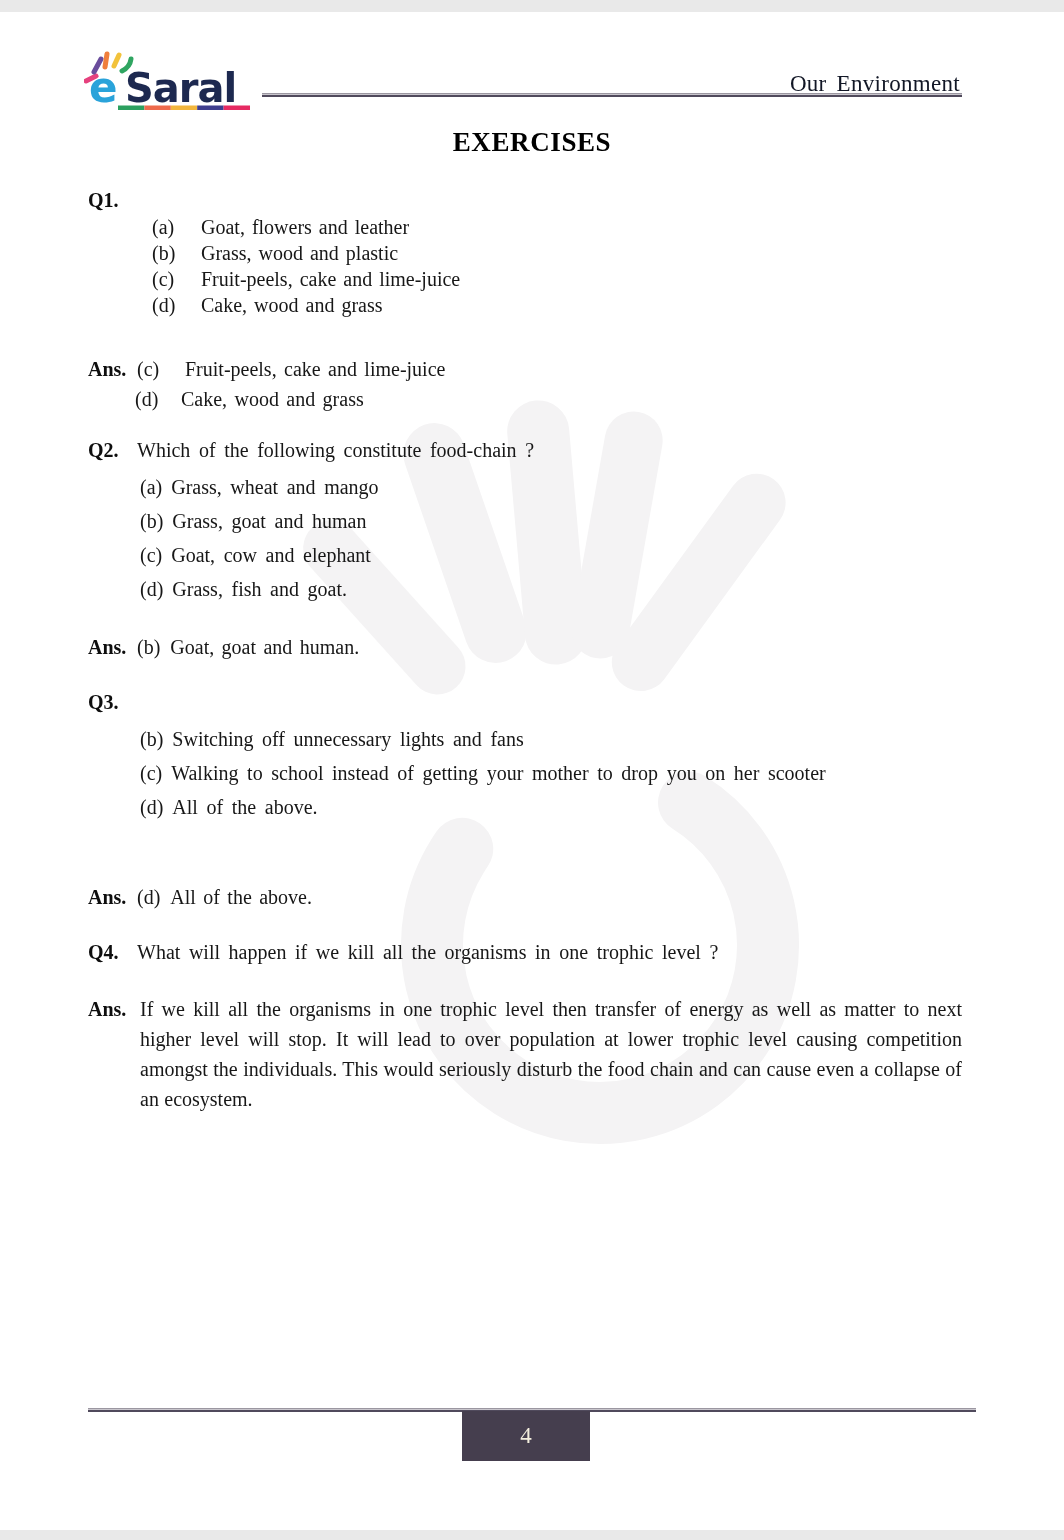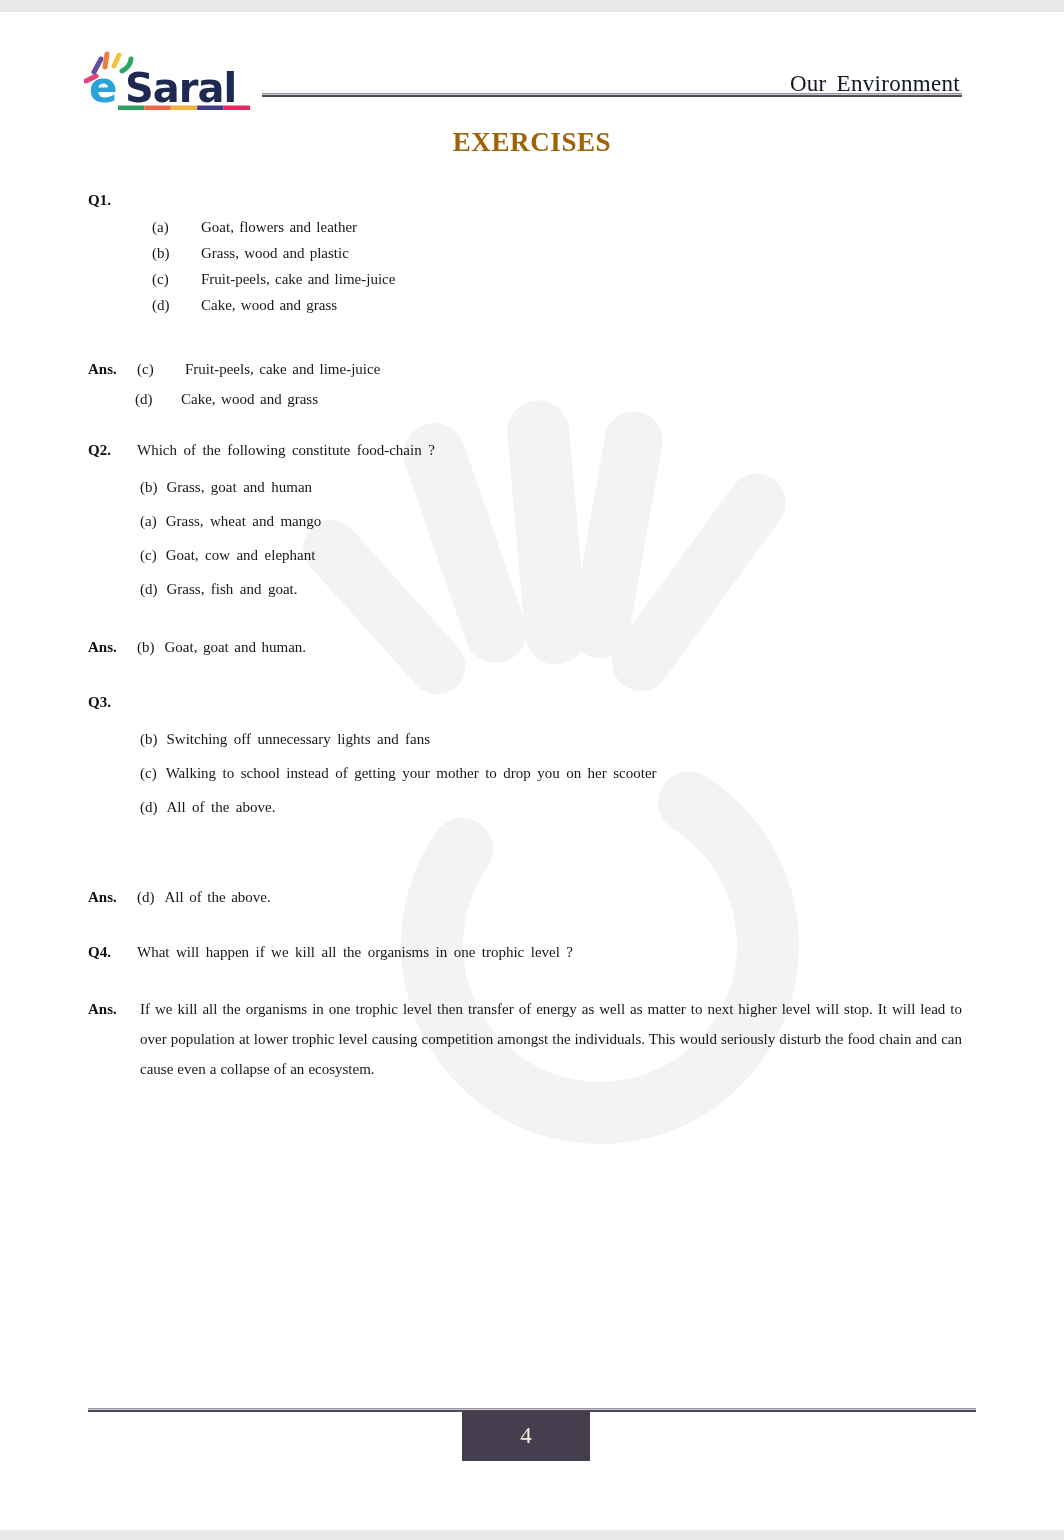--- a/index.html
+++ b/index.html
@@ -36,24 +36,24 @@
     position:absolute;top:71px;right:104px;
     font-size:23px;color:#121726;letter-spacing:0.3px;word-spacing:4px;
   }
   .header-rule{
     position:absolute;left:262px;top:93px;width:700px;height:4px;
     background:linear-gradient(to bottom,var(--rule_light) 0 1px,#c9c6cd 1px 1.6px,var(--rule_dark) 1.6px 100%);
   }
 
   .exercises-title{
     position:absolute;top:127px;left:0;width:100%;
-    text-align:center;font-size:27px;font-weight:700;color:#a16207;letter-spacing:0.6px;
-  }
-
-  .block{position:absolute;left:88px;right:92px;font-size:15px;}
+    text-align:center;font-size:27px;font-weight:700;color:#000000;letter-spacing:0.6px;
+  }
+
+  .block{position:absolute;left:88px;right:92px;font-size:20px;}
   .qhead{display:flex;line-height:28px;}
   .qlabel{flex:none;width:49px;font-weight:700;color:#0e0e0e;}
   .qtext{word-spacing:0.18em;}
 
   .q1-opts{margin-left:64px;}
   .q1-opt{display:flex;line-height:26px;}
   .q1-letter{flex:none;width:49px;}
   .q1-text{word-spacing:0.1em;}
 
   .q23-opts{margin-left:52px;margin-top:6px;}
@@ -162,24 +162,24 @@
     </div>
   </section>
 
   <section class="block" style="top:436px">
     <div class="qhead">
       <span class="qlabel">Q2.</span>
       <span class="qtext">Which of the following constitute food-chain ?</span>
     </div>
     <div class="q23-opts">
       <div class="q23-opt">
+        <span class="q23-letter">(a)</span><span class="q23-text">Grass, wheat and mango</span>
+      </div>
+      <div class="q23-opt">
         <span class="q23-letter">(b)</span><span class="q23-text">Grass, goat and human</span>
-      </div>
-      <div class="q23-opt">
-        <span class="q23-letter">(a)</span><span class="q23-text">Grass, wheat and mango</span>
       </div>
       <div class="q23-opt">
         <span class="q23-letter">(c)</span><span class="q23-text">Goat, cow and elephant</span>
       </div>
       <div class="q23-opt">
         <span class="q23-letter">(d)</span><span class="q23-text">Grass, fish and goat.</span>
       </div>
     </div>
   </section>
 

